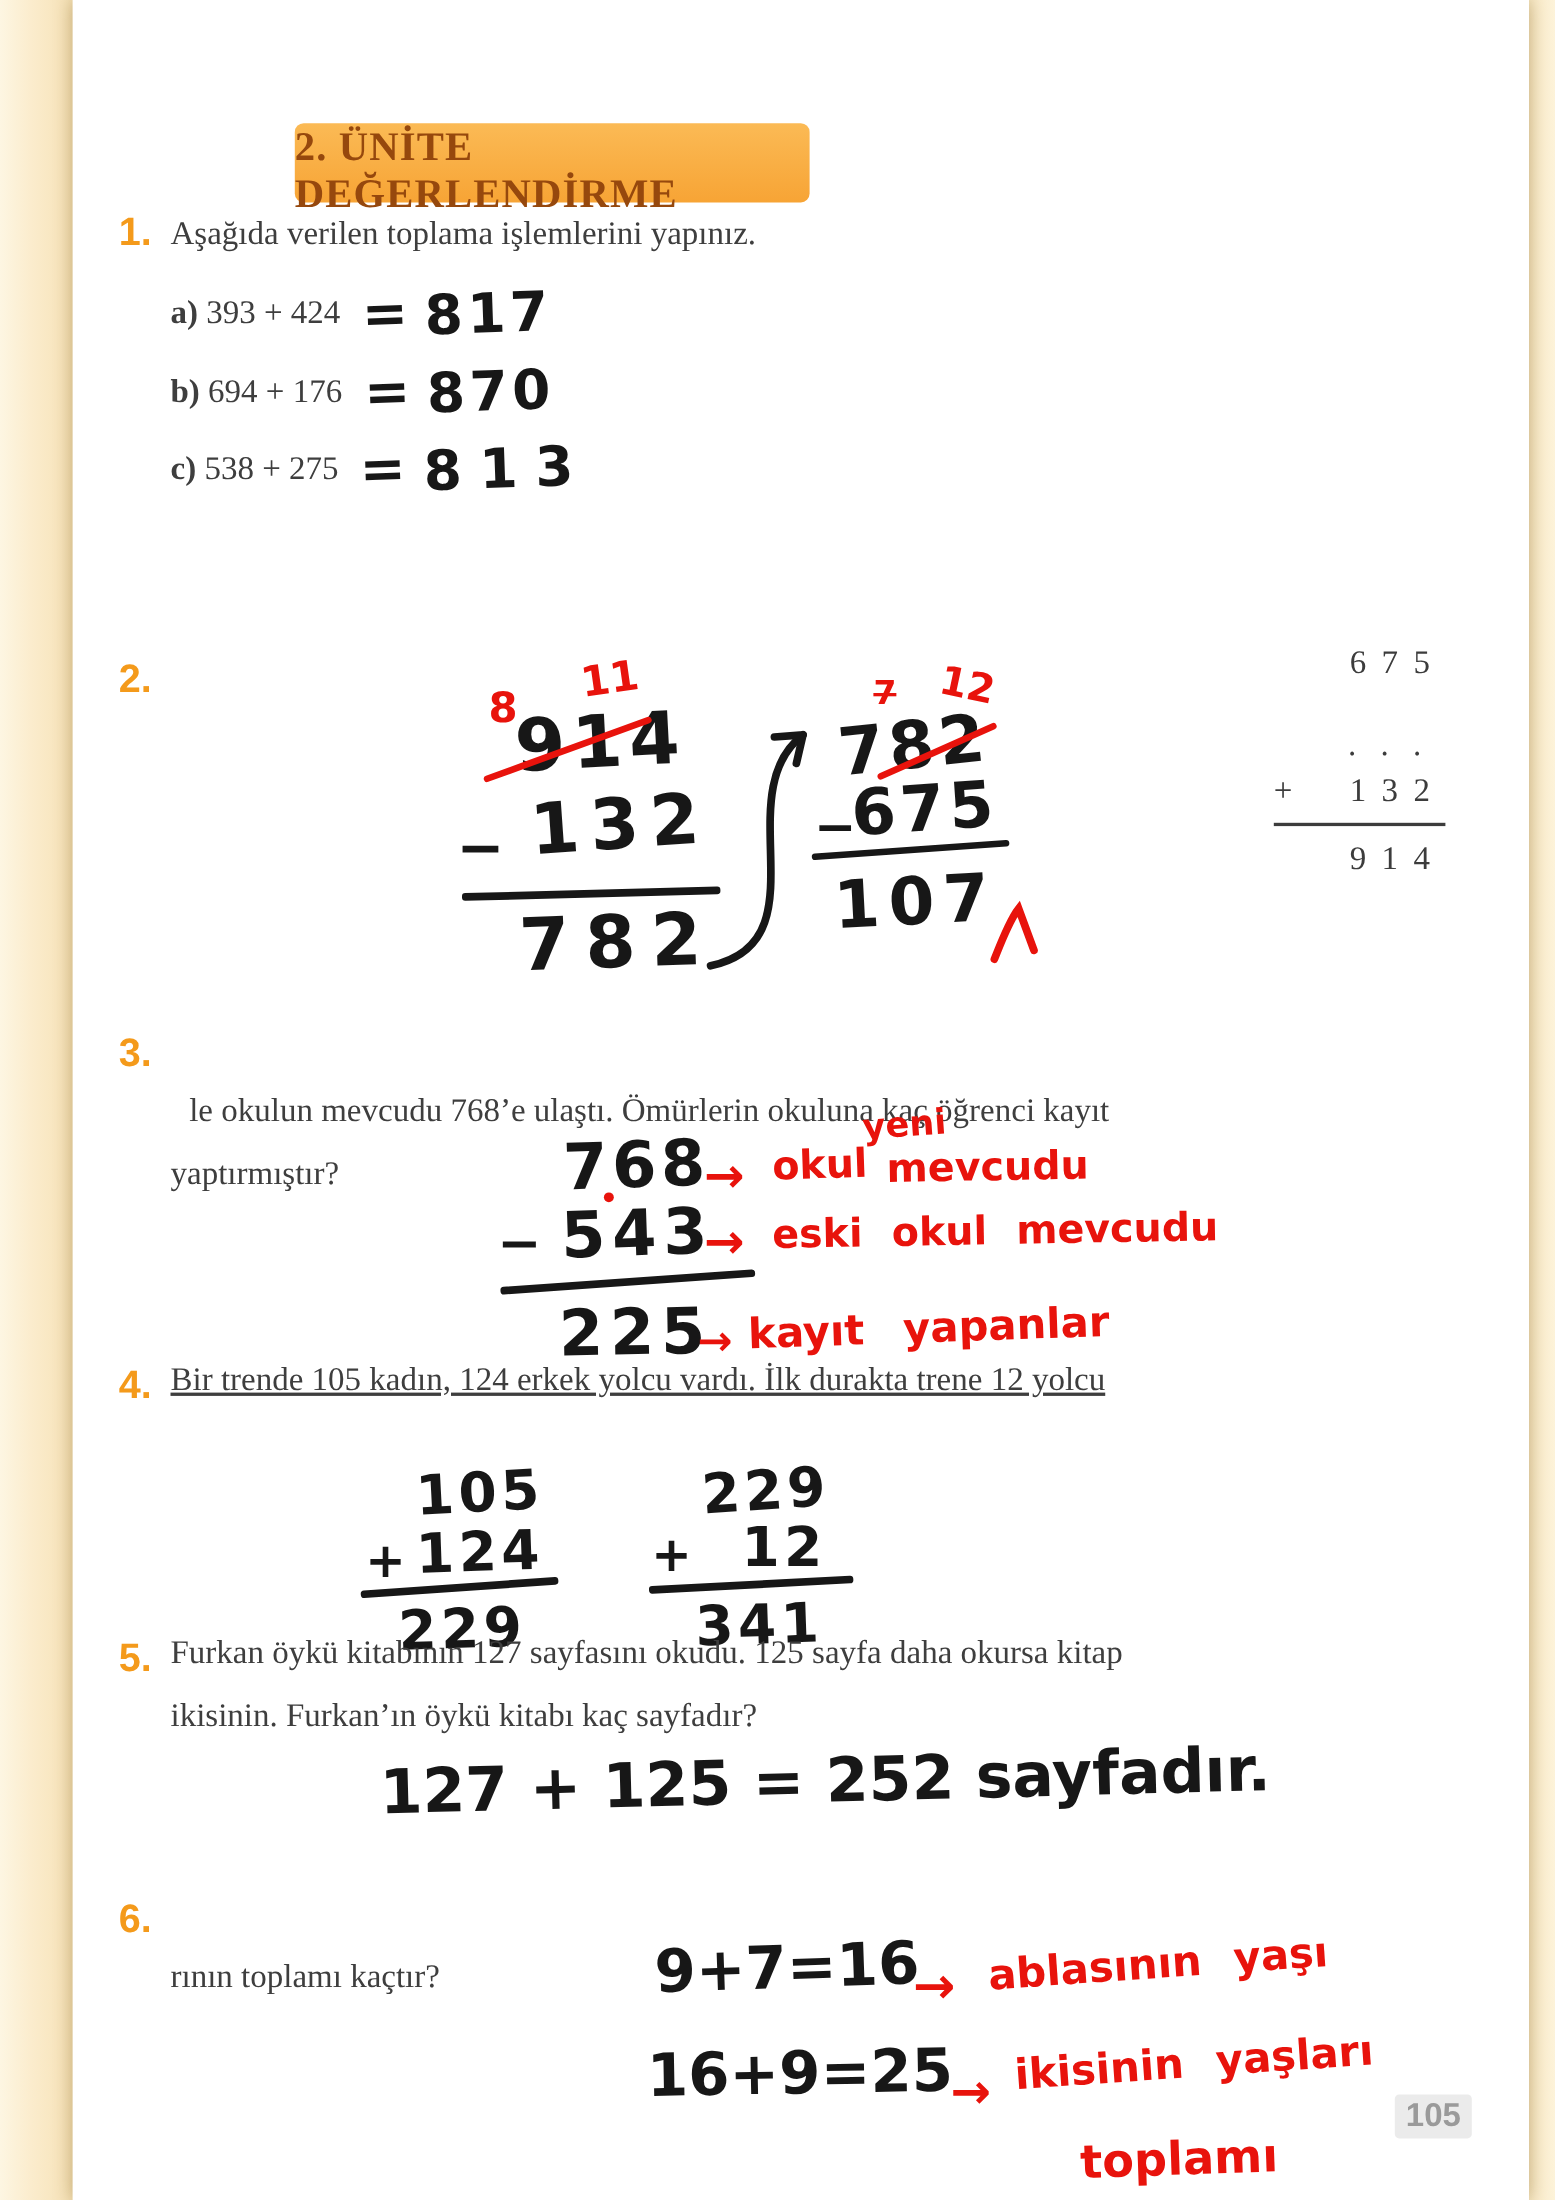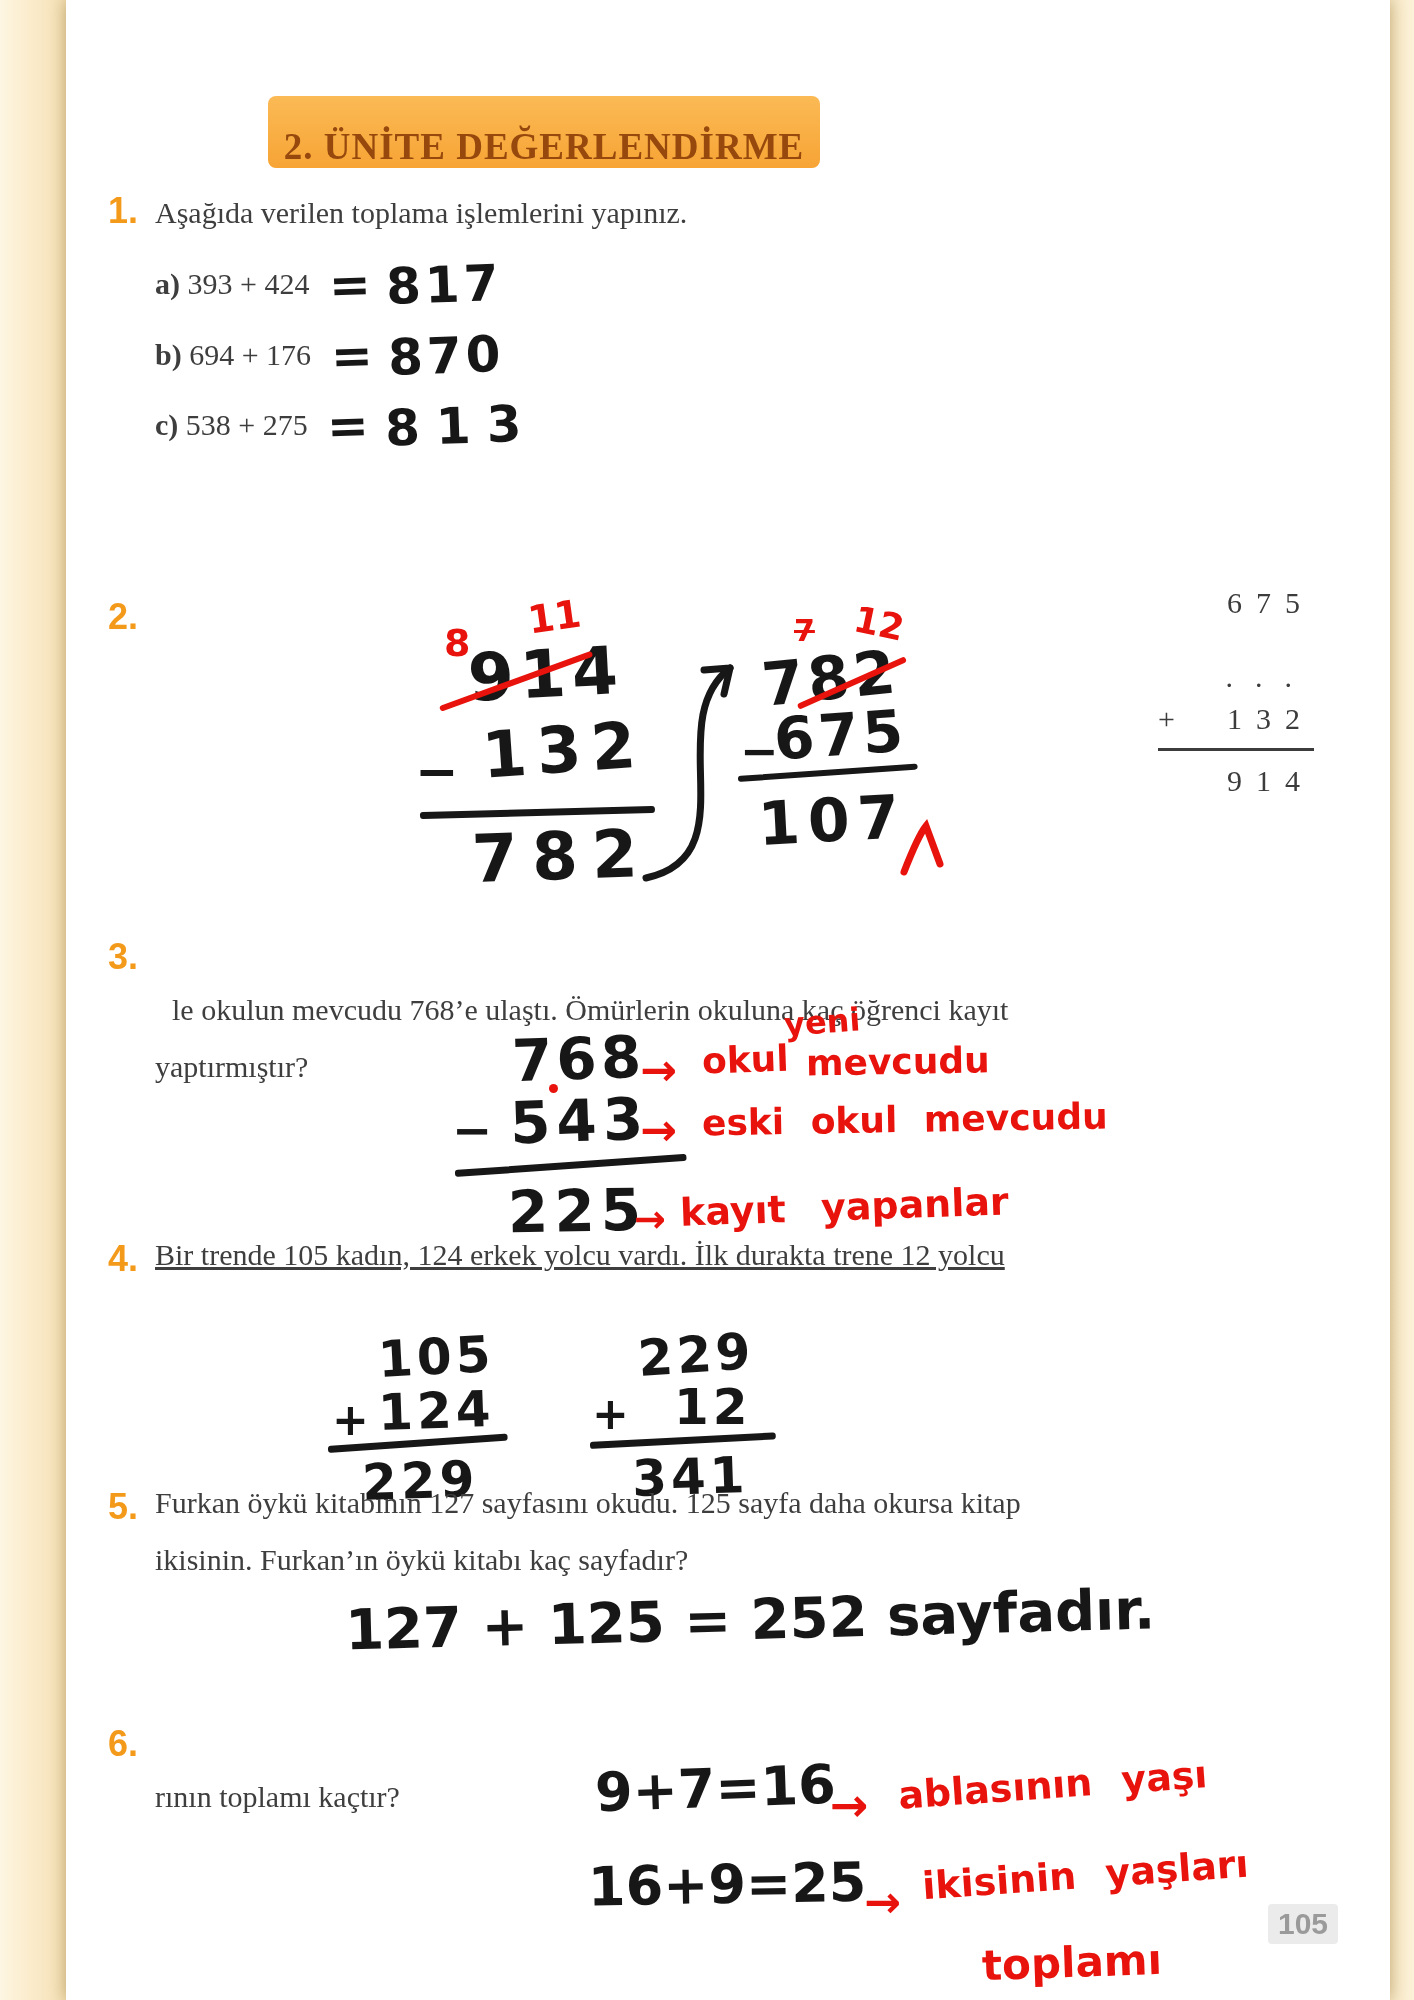--- a/index.html
+++ b/index.html
@@ -8,23 +8,23 @@
     position:relative; width:1414px; height:2000px; overflow:hidden;
     background: linear-gradient(90deg, #fdf6e2 0%, #fbeccd 2%, #f6e2b7 4.6%, #f6e2b7 97%, #fdf3da 100%);
     font-family:"Liberation Serif", serif;
   }
   .paper {
     position:absolute; left:66px; top:0; width:1324px; height:2000px;
     background:#ffffff; box-shadow: 0 0 16px rgba(130,95,30,.5);
   }
   .abs { position:absolute; }
   .hdr-box {
-    position:absolute; left:268px; top:96px; width:552px; height:72px;
+    position:absolute; left:268px; top:112px; width:468px; height:72px;
     background:linear-gradient(180deg,#fbba55,#f7a435); border-radius:8px;
-    display:flex; align-items:flex-end; justify-content:center;
+    display:flex; align-items:flex-start; justify-content:center;
   }
   .hdr-txt { font:700 37px "Liberation Serif", serif; color:#96480d; letter-spacing:1px; }
   .qnum { position:absolute; font:700 36px "Liberation Sans", sans-serif; color:#f49a1b; }
   .ptext { position:absolute; font:30px "Liberation Serif", serif; color:#3e3e3e; white-space:nowrap; }
   .ptext b { font-weight:700; }
   .hw { position:absolute; font-family:"DejaVu Sans", sans-serif; font-weight:700; color:#171717; white-space:nowrap; line-height:1; }
   .hwi { font-family:"DejaVu Sans", sans-serif; font-weight:700; color:#171717; display:inline-block; font-size:50px; line-height:1; margin-left:12px; vertical-align:-8px; transform:rotate(-2deg); letter-spacing:4px; }
   .red { color:#e8130c; }
   .redline { position:absolute; background:#e8130c; border-radius:3px; transform-origin:left center; }
   .inkline { position:absolute; background:#171717; border-radius:3px; transform-origin:left center; }

